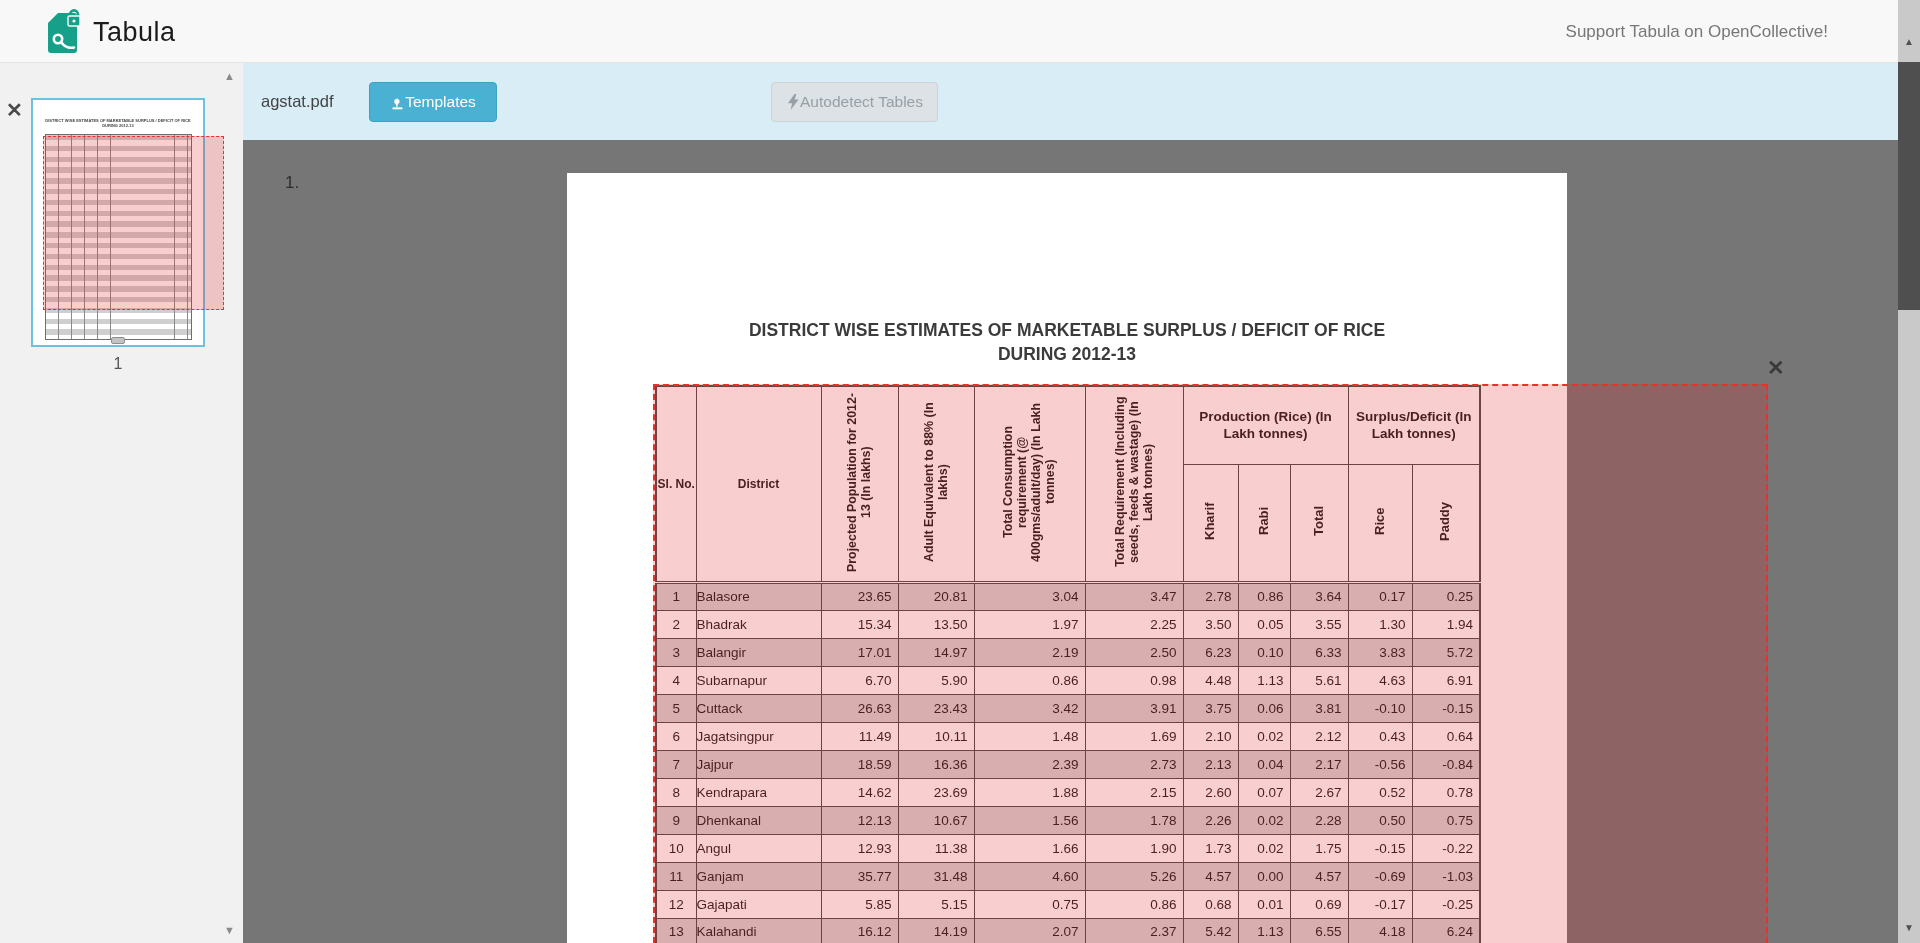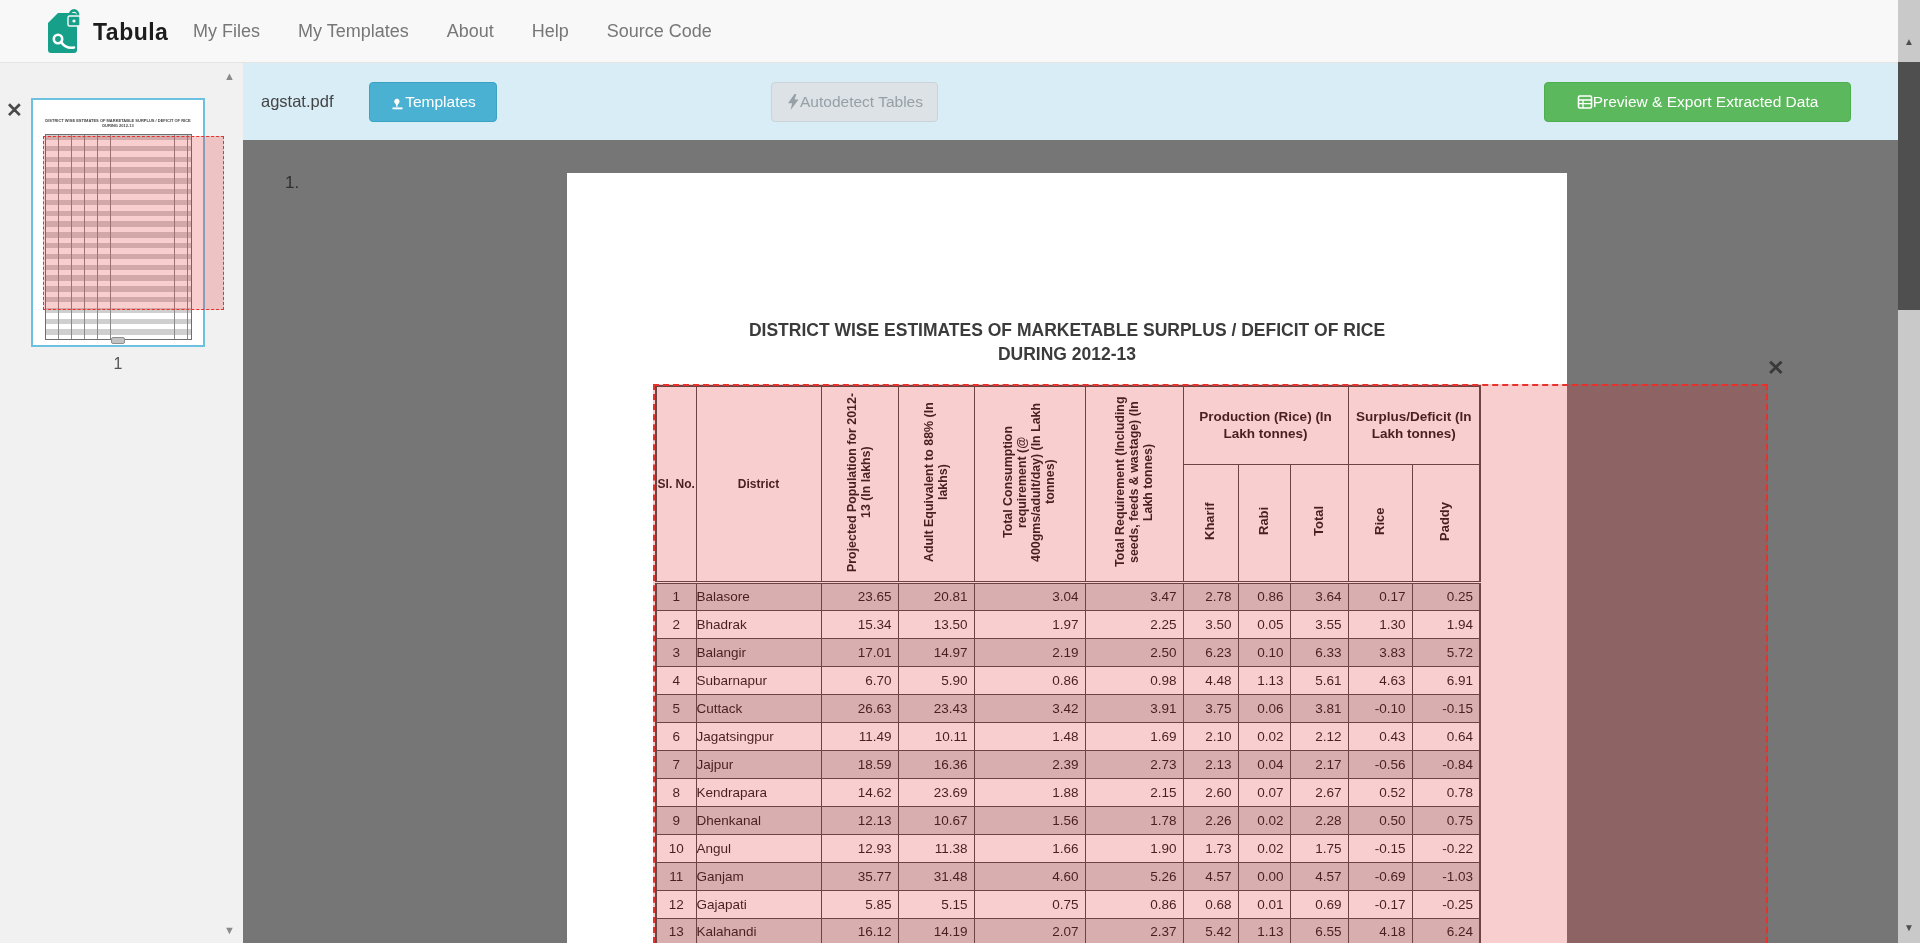--- a/index.html
+++ b/index.html
@@ -9,21 +9,21 @@
     --sel-red:#e8312a;
   }
   *{margin:0;padding:0;box-sizing:border-box;}
   body{width:1920px;height:943px;position:relative;overflow:hidden;
        font-family:"Liberation Sans",sans-serif;background:#f8f8f8;}
 
   
   .navbar{position:absolute;left:0;top:0;width:1920px;height:63px;background:#f8f8f8;
           border-bottom:1px solid #e4e4e4;z-index:30;}
   .brand{position:absolute;left:45px;top:8px;display:flex;align-items:center;cursor:pointer;}
-  .brand-text{font-size:23px;font-weight:bold;color:#1c1c1c;margin-left:8px;letter-spacing:.5px;}
+  .brand-text{font-size:27px;font-weight:normal;color:#1c1c1c;margin-left:8px;letter-spacing:.5px;}
   .nav-items{position:absolute;left:193px;top:0;height:63px;display:flex;align-items:center;gap:38px;list-style:none;}
   .nav-items li{font-size:18px;color:#777;cursor:pointer;white-space:nowrap;}
   .support-link{position:absolute;right:92px;top:0;height:63px;display:flex;align-items:center;
                 font-size:17px;color:#777;cursor:pointer;}
 
   
   .sidebar{position:absolute;left:0;top:63px;width:243px;height:880px;background:#f1f1f1;z-index:5;}
   .thumb-close{position:absolute;left:6px;top:37px;font-size:20px;font-weight:bold;color:#4a4a4a;cursor:pointer;line-height:1;}
   .thumb{position:absolute;left:31px;top:35px;width:174px;height:249px;background:#fff;
          border:2px solid #6cc1e0;cursor:pointer;}
@@ -112,27 +112,21 @@
         <polygon points="3,5 13,5 3,15" fill="#f8f8f8"></polygon>
         <circle cx="13" cy="31" r="4.2" fill="none" stroke="#fff" stroke-width="2.6"></circle>
         <path d="M16 34 q5 7 13 5.5" fill="none" stroke="#fff" stroke-width="2.6" stroke-linecap="round"></path>
         <path d="M25 9 v-2.6 a4 4 0 0 1 8 0 V9" fill="none" stroke="#17a089" stroke-width="2.6"></path>
         <rect x="23" y="8" width="12" height="10" rx="1.5" fill="#17a089" stroke="#f8f8f8" stroke-width="1.4"></rect>
         <circle cx="29" cy="13" r="1.6" fill="#fff"></circle>
       </svg>
     </span>
     <span class="brand-text">Tabula</span>
   </div>
-  <ul class="nav-items">
-    <li>My Files</li>
-    <li>My Templates</li>
-    <li>About</li>
-    <li>Help</li>
-    <li>Source Code</li>
-  </ul>
+  <a class="support-link">Support Tabula on OpenCollective!</a>
 </nav>
 
 <aside class="sidebar">
   <span class="thumb-close">✕</span>
   <div class="thumb">
     <div class="mini-title">
       <span>DISTRICT WISE ESTIMATES OF MARKETABLE SURPLUS / DEFICIT OF RICE</span><br>
       <span>DURING 2012-13</span>
     </div>
     <div class="mini-thead"></div>
@@ -161,29 +155,20 @@
 
   <div class="btn btn-autodetect">
     <span class="icon">
       <svg width="14" height="16" viewBox="0 0 14 16">
         <path d="M8.5 0 L2 9.2 h4.1 L4.6 16 L12.6 5.6 H8.6 L10.4 0 z" fill="#96a0a6"></path>
       </svg>
     </span>
     <span>Autodetect Tables</span>
   </div>
 
-  <div class="btn btn-export">
-    <span class="icon">
-      <svg width="16" height="16" viewBox="0 0 16 16">
-        <rect x="1.5" y="2" width="13" height="12" rx="1.2" fill="none" stroke="#fff" stroke-width="1.6"></rect>
-        <path d="M1.5 6 h13 M1.5 9.6 h13 M6 6 V14" stroke="#fff" stroke-width="1.3"></path>
-      </svg>
-    </span>
-    <span>Preview &amp; Export Extracted Data</span>
-  </div>
 </div>
 
 <div class="viewer">
   <span class="page-ordinal">1.</span>
 
   <div class="pdf-page">
     <div class="doc-title">
       <span>DISTRICT WISE ESTIMATES OF MARKETABLE SURPLUS / DEFICIT OF RICE</span><br>
       <span>DURING 2012-13</span>
     </div>

